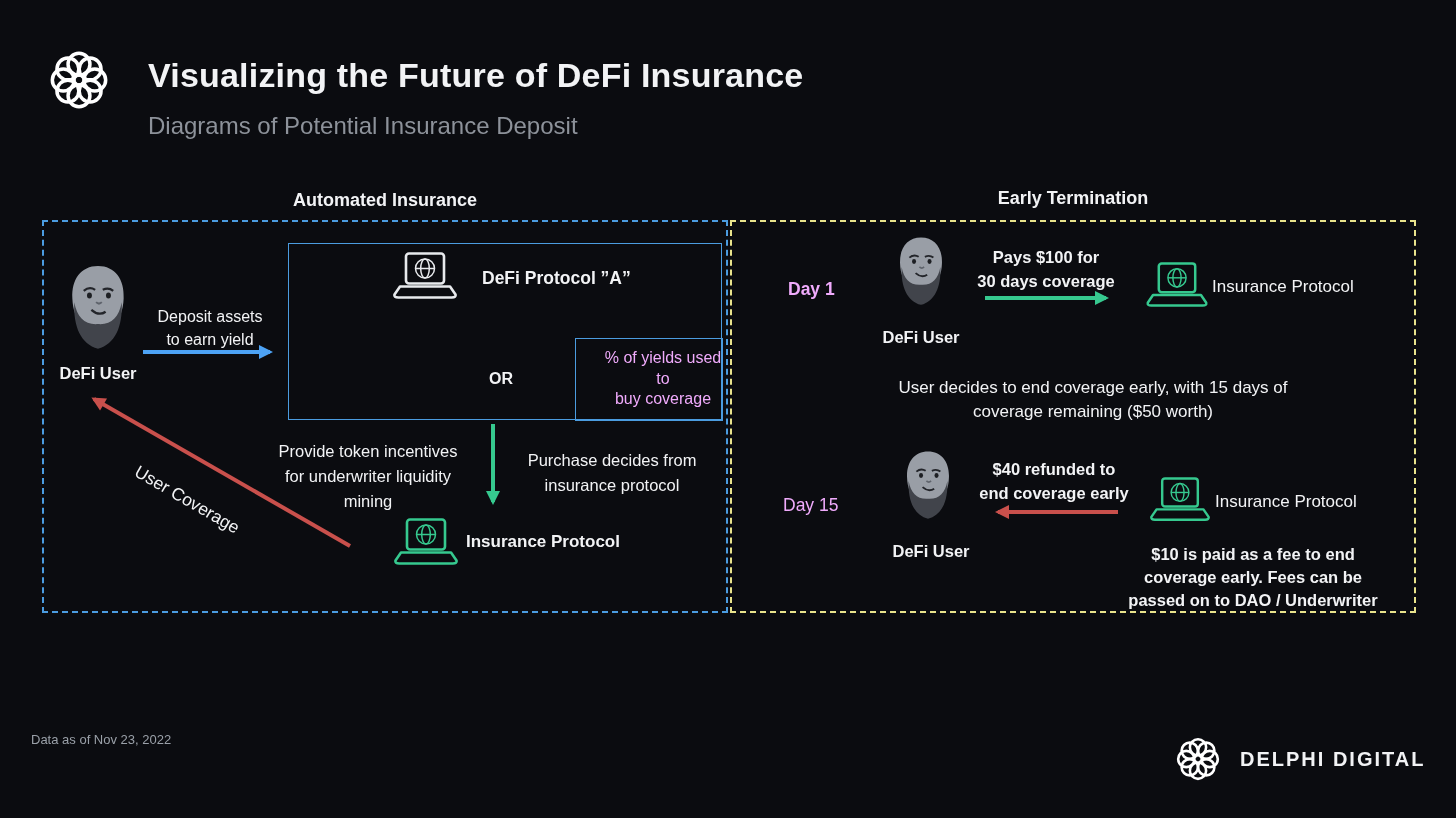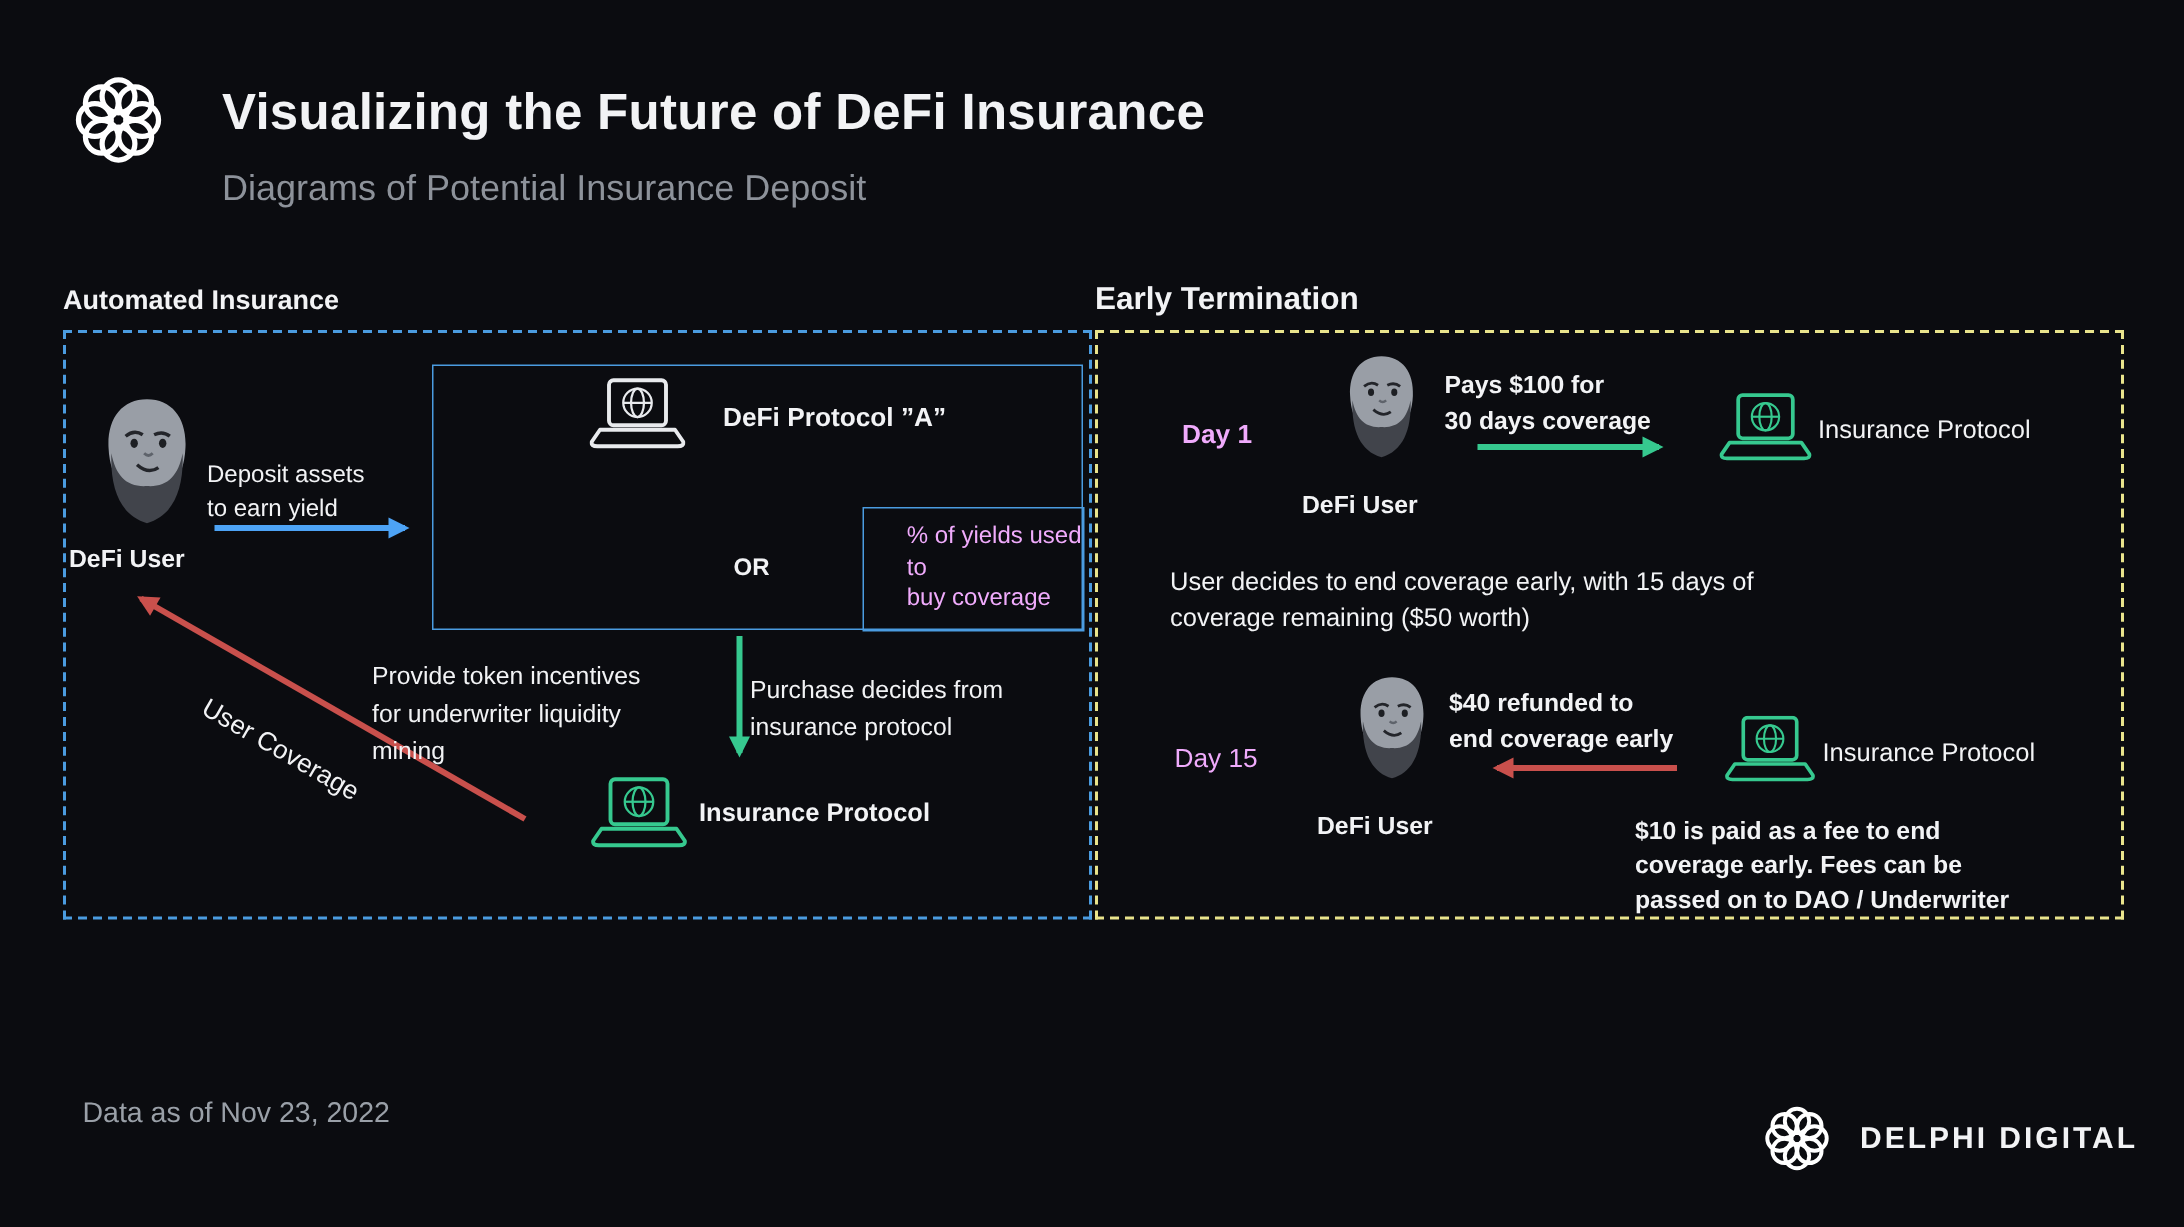--- a/index.html
+++ b/index.html
@@ -5,21 +5,21 @@
   * { margin:0; padding:0; box-sizing:border-box; }
   html,body { width:1456px; height:818px; }
   body {
     position:relative; overflow:hidden;
     background:#0b0c10;
     color:#f2f3f5;
     font-family:"Liberation Sans", sans-serif;
   }
   .abs { position:absolute; }
   .pre { white-space:pre-line; }
-  .center { text-align:left; }
+  .center { text-align:center; }
   .flexc { display:flex; align-items:center; justify-content:center; }
   .blue-text { color:#f0abfc; }
   .muted { color:#9aa0a8; }
   .panel-dashed-blue { border:2px dashed #4b9ce0; }
   .panel-dashed-yellow { border:2px dashed #e9e48c; }
   .box-blue { border:1.5px solid #4b9ce0;padding-left:29px; }
   svg.icon { display:block; }
 </style>
 </head>
 <body>
@@ -114,21 +114,21 @@
 <div class="abs center pre" style="left:500px;top:448px;width:224px;font-size:16.5px;font-weight:500;line-height:1.5">Purchase decides from
 insurance protocol</div>
 
 <svg class="abs icon" style="left:394px;top:518px;color:#36c98f" width="64" height="48">
     <use href="#laptop"></use>
   </svg>
 <div class="abs" style="left:466px;top:532px;font-size:17px;font-weight:600">Insurance Protocol</div>
 
 <div class="abs" style="left:136px;top:460px;font-size:17.5px;font-weight:500;transform:rotate(30deg);transform-origin:0 50%">User Coverage</div>
 
-<div class="abs center" style="left:730px;top:188px;width:686px;font-size:21px;font-weight:600">Early Termination</div>
+<div class="abs center" style="left:730px;top:188px;width:686px;font-size:18px;font-weight:600">Early Termination</div>
 <div class="abs panel-dashed-yellow" style="left:730px;top:220px;width:686px;height:393px"></div>
 
 <div class="abs blue-text" style="left:788px;top:279px;font-size:17.5px;font-weight:600">Day 1</div>
 <svg class="abs icon" style="left:890px;top:232px" width="62" height="76">
     <use href="#avatar"></use>
   </svg>
 <div class="abs center" style="left:868px;top:328px;width:106px;font-size:16.5px;font-weight:600">DeFi User</div>
 <div class="abs center pre" style="left:963px;top:246px;width:166px;font-size:16.5px;font-weight:700;line-height:1.45">Pays $100 for
 30 days coverage</div>
 <svg class="abs icon" style="left:1146px;top:262px;color:#36c98f" width="62" height="46">
@@ -148,17 +148,17 @@
 end coverage early</div>
 <svg class="abs icon" style="left:1150px;top:477px;color:#36c98f" width="60" height="45">
     <use href="#laptop"></use>
   </svg>
 <div class="abs" style="left:1215px;top:492px;font-size:17px;font-weight:500">Insurance Protocol</div>
 
 <div class="abs center pre" style="left:1090px;top:543px;width:326px;font-size:16.5px;font-weight:600;line-height:1.38">$10 is paid as a fee to end
 coverage early. Fees can be
 passed on to DAO / Underwriter</div>
 
-<div class="abs muted" style="left:55px;top:732px;font-size:19px;font-weight:500">Data as of Nov 23, 2022</div>
+<div class="abs muted" style="left:31px;top:732px;font-size:13px;font-weight:500">Data as of Nov 23, 2022</div>
 <svg class="abs icon" style="left:1172px;top:733px;color:#ffffff" width="52" height="52">
     <use href="#knot"></use>
   </svg>
 <div class="abs" style="left:1240px;top:748px;font-size:20px;font-weight:700;letter-spacing:2px">DELPHI DIGITAL</div>
 
 </body></html>

